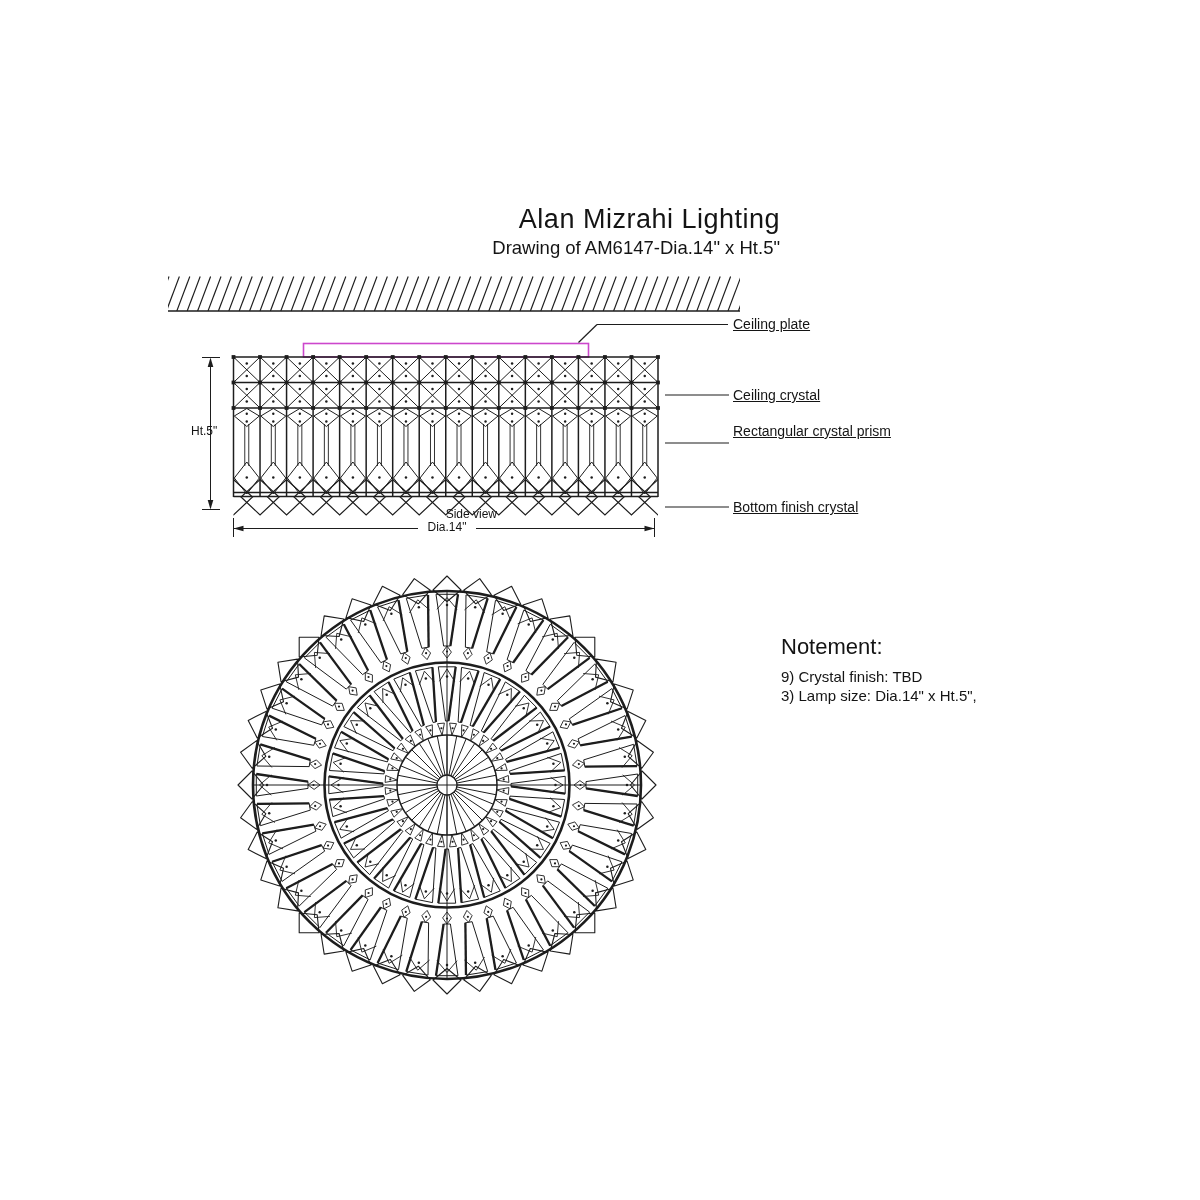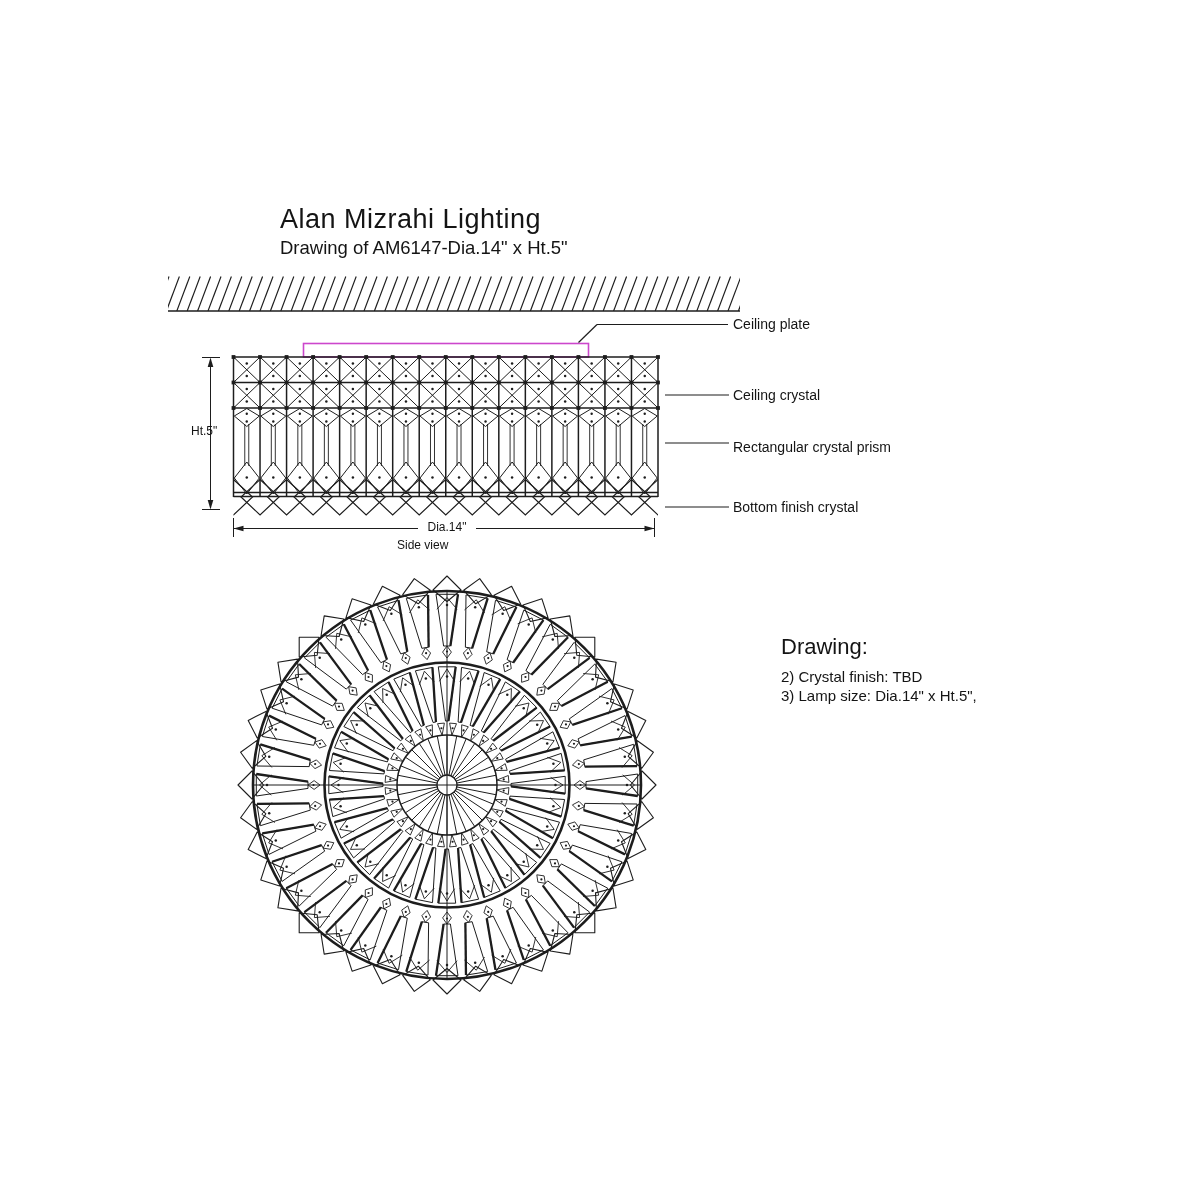--- a/index.html
+++ b/index.html
@@ -1,23 +1,23 @@
 <!DOCTYPE html>
 <html><head>
 <meta charset="utf-8">
 <style>
   html,body{margin:0;padding:0;background:#fff;}
   #page{position:relative;width:1200px;height:1200px;background:#ffffff;overflow:hidden;
         font-family:"Liberation Sans","DejaVu Sans",sans-serif;color:#141414;}
   #drawing{position:absolute;left:0;top:0;}
   .abs{position:absolute;}
-  #titleblock{left:280px;top:203px;width:500px;text-align:left;}
+  #titleblock{left:280px;top:203px;width:500px;text-align:right;}
   #page-title{font-size:27px;line-height:33px;letter-spacing:0.5px;}
   #drawing-subtitle{font-size:18.5px;line-height:24px;}
-  .callout{left:733px;font-size:14px;line-height:15px;white-space:nowrap;}
+  .callout{left:733px;font-size:14px;line-height:15px;white-space:nowrap;text-decoration:underline;}
   .dimtext{font-size:12px;line-height:13px;white-space:nowrap;}
   #notes{left:781px;top:633px;width:300px;}
   #notes-title{font-size:22px;line-height:27px;margin-bottom:7px;}
   .note-line{font-size:15px;line-height:19.4px;white-space:nowrap;}
 </style>
 </head>
 <body>
 
 <div id="page">
 
@@ -965,25 +965,25 @@
       </g>
     </svg>
 
   <div class="abs" id="titleblock">
     <div id="page-title">Alan Mizrahi Lighting</div>
     <div id="drawing-subtitle">Drawing of AM6147-Dia.14" x Ht.5"</div>
   </div>
 
   <div class="abs callout" style="top:317px">Ceiling plate</div>
   <div class="abs callout" style="top:388px">Ceiling crystal</div>
-  <div class="abs callout" style="top:440px">Rectangular crystal prism</div>
+  <div class="abs callout" style="top:424px">Rectangular crystal prism</div>
   <div class="abs callout" style="top:500px">Bottom finish crystal</div>
 
   <div class="abs dimtext" style="left:191px;top:425px">Ht.5"</div>
   <div class="abs dimtext" style="left:407px;top:521px;width:80px;text-align:center">Dia.14"</div>
-  <div class="abs dimtext" style="left:397px;top:539px;width:100px;text-align:left">Side view</div>
+  <div class="abs dimtext" style="left:397px;top:508px;width:100px;text-align:right">Side view</div>
 
   <div class="abs" id="notes">
-    <div id="notes-title">Drawing:</div>
-    <div class="note-line">2) Crystal finish: TBD</div>
+    <div id="notes-title">Notement:</div>
+    <div class="note-line">9) Crystal finish: TBD</div>
     <div class="note-line">3) Lamp size: Dia.14" x Ht.5",</div>
   </div>
 </div>
 
 </body></html>

